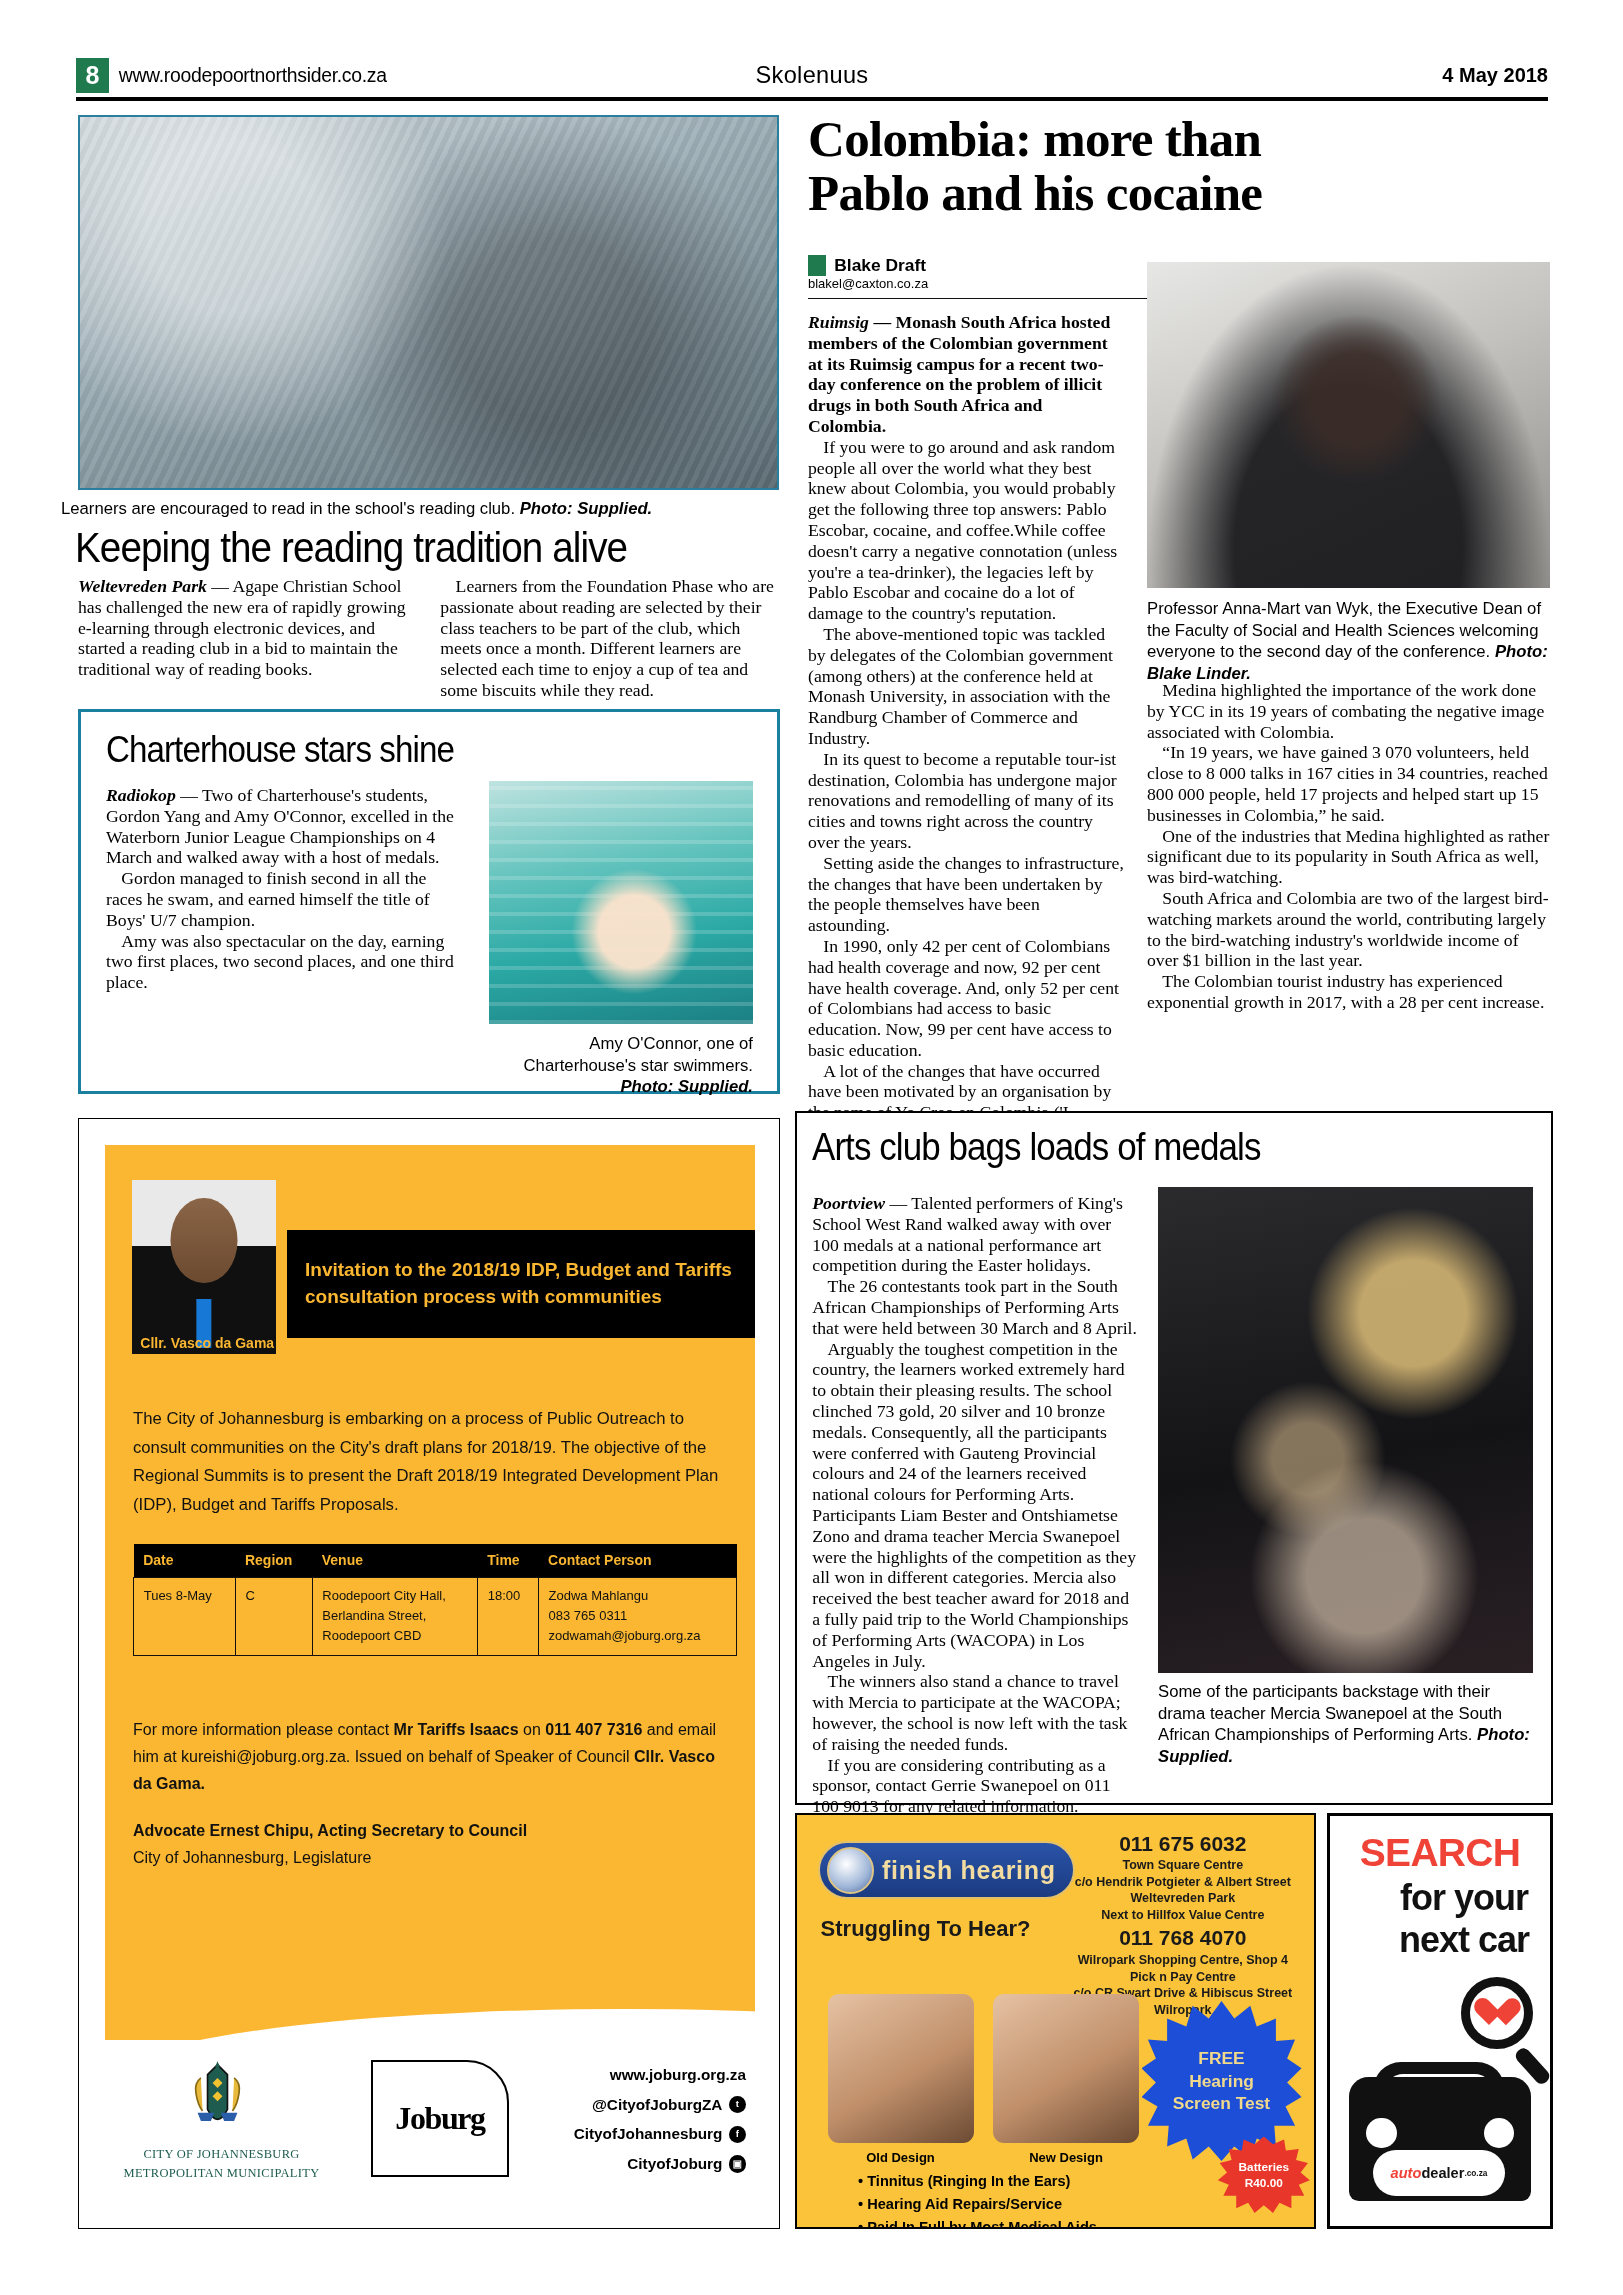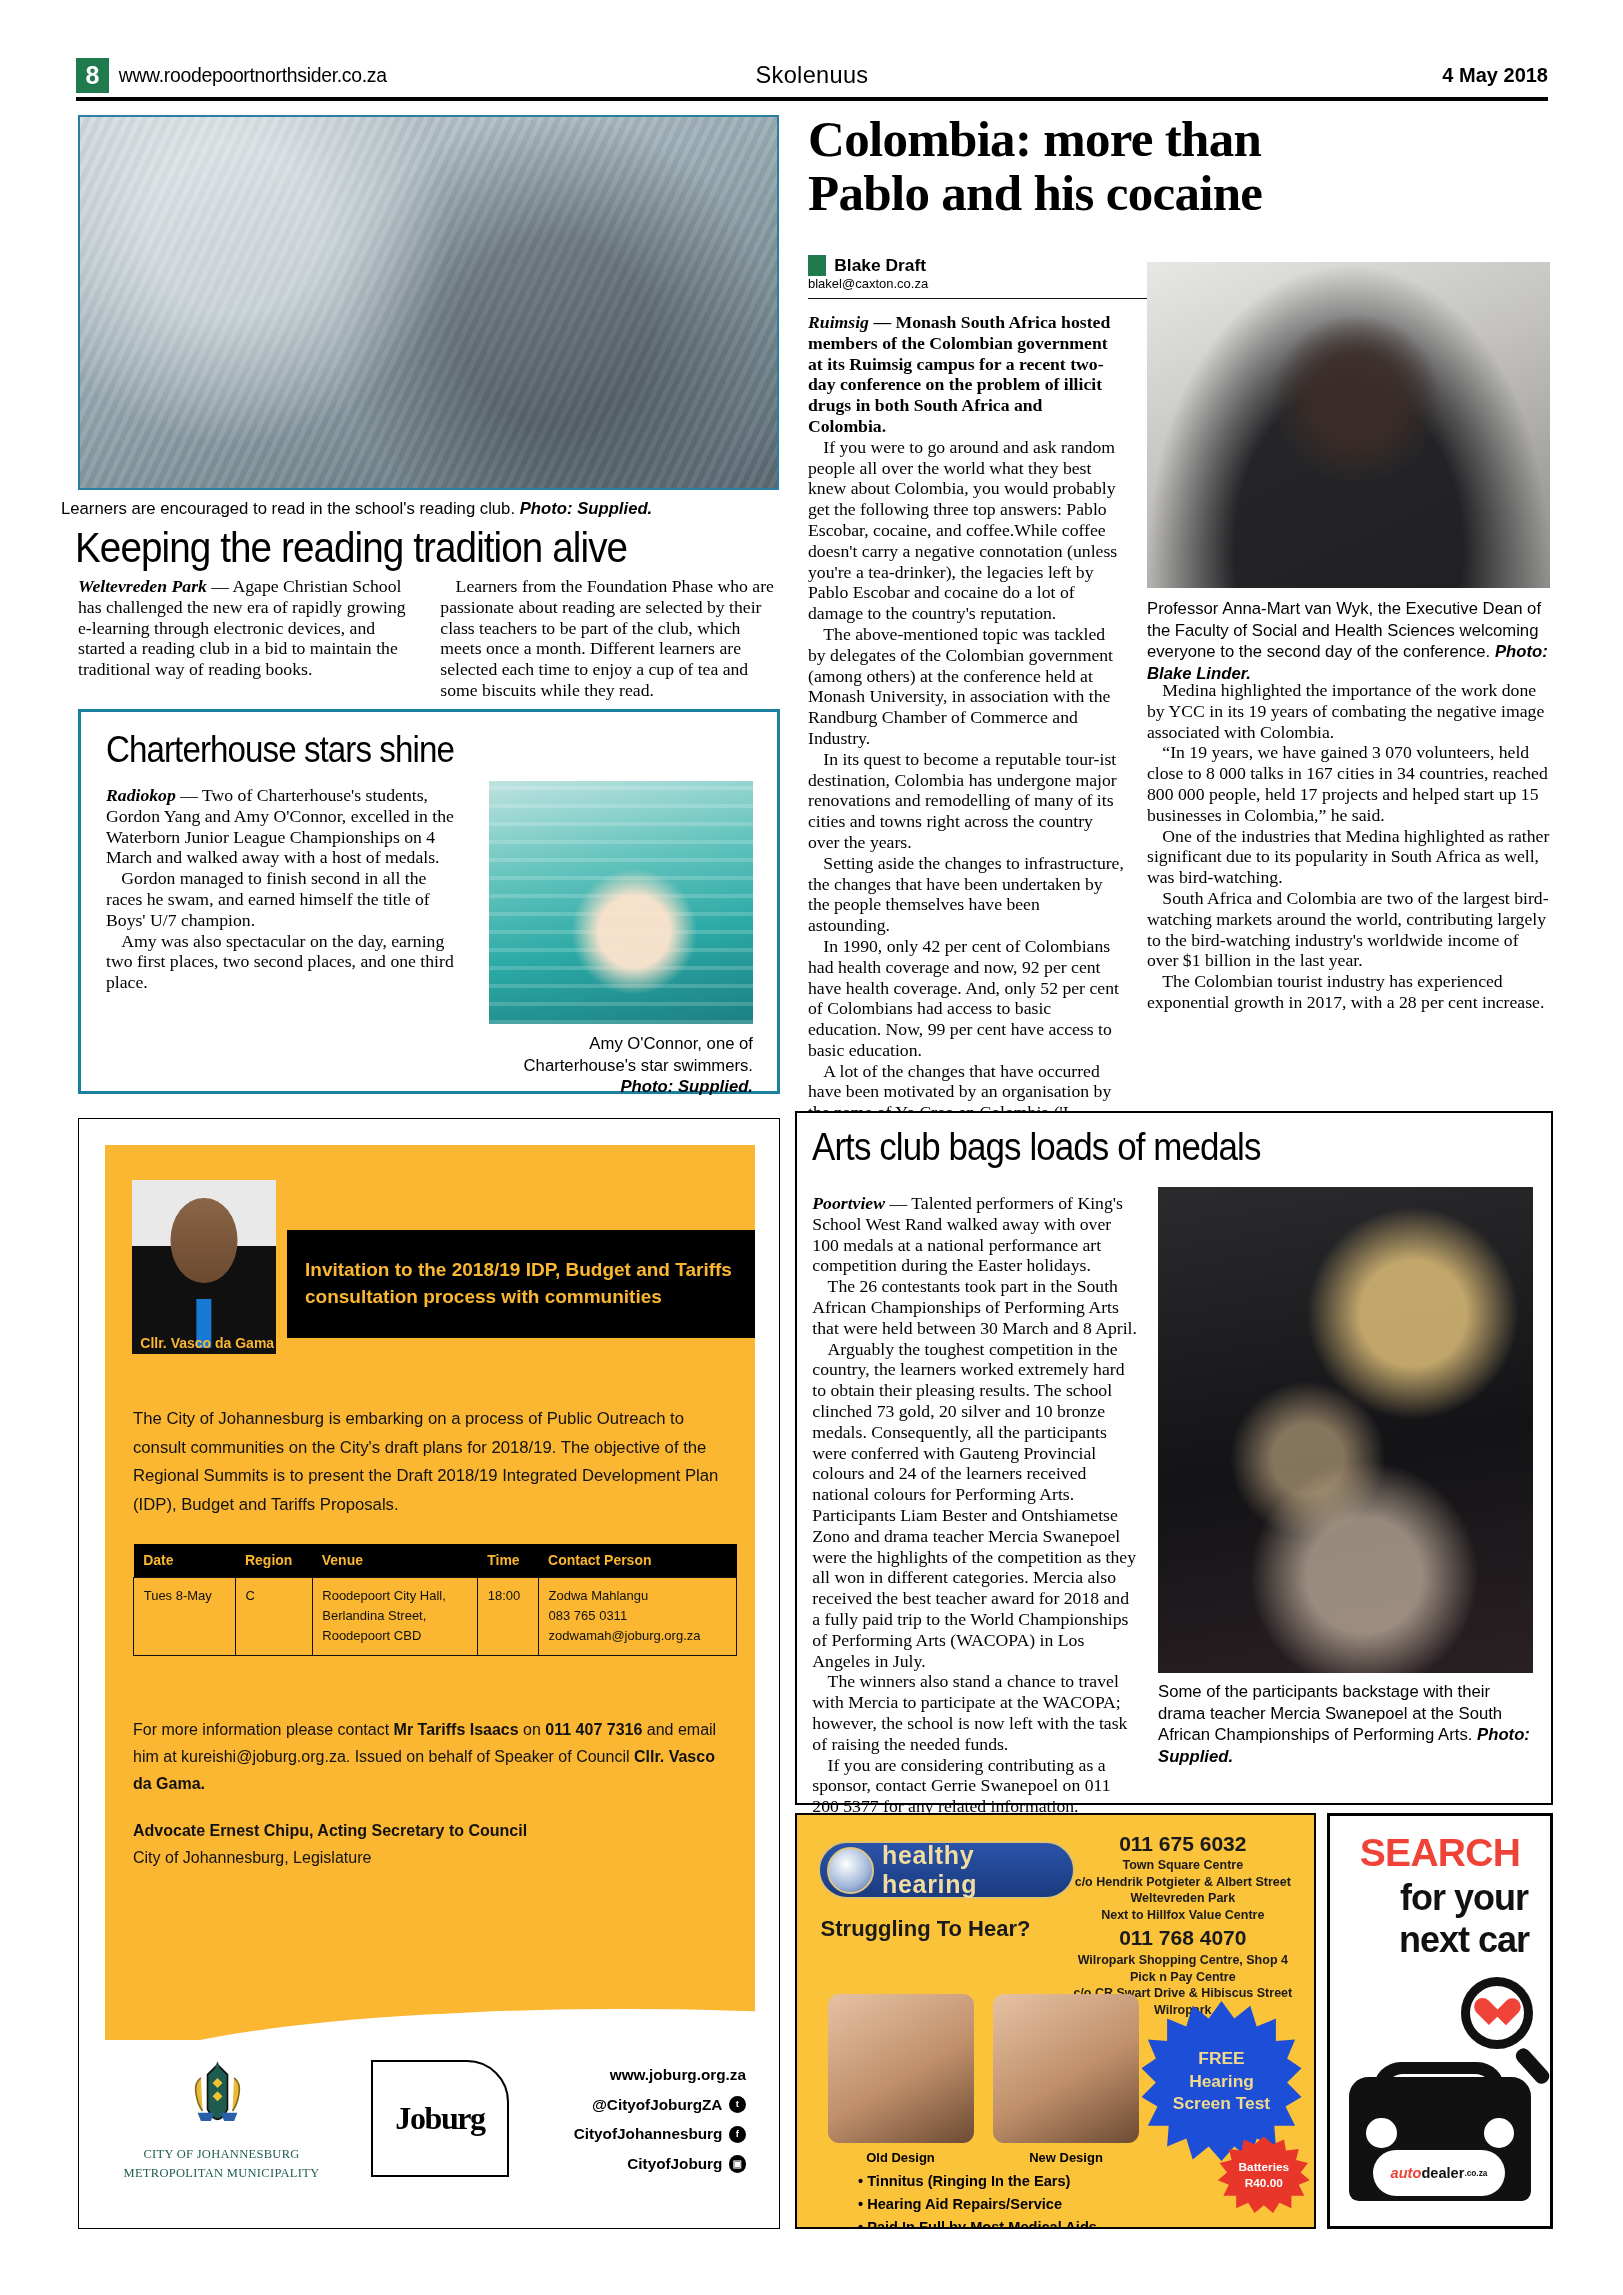--- a/index.html
+++ b/index.html
@@ -535,32 +535,32 @@
     <p>The Colombian tourist industry has experienced exponential growth in 2017, with a 28 per cent increase.</p>
   </div>
 
   <div id="arts-box">
     <div class="headline" id="arts-head">Arts club bags loads of medals</div>
     <div class="body-col" id="arts-text">
       <p class="first"><span class="place">Poortview</span><span> — Talented performers of King's School West Rand walked away with over 100 medals at a national performance art competition during the Easter holidays.</span></p>
       <p>The 26 contestants took part in the South African Championships of Performing Arts that were held between 30 March and 8 April.</p>
       <p>Arguably the toughest competition in the country, the learners worked extremely hard to obtain their pleasing results. The school clinched 73 gold, 20 silver and 10 bronze medals. Consequently, all the participants were conferred with Gauteng Provincial colours and 24 of the learners received national colours for Performing Arts. Participants Liam Bester and Ontshiametse Zono and drama teacher Mercia Swanepoel were the highlights of the competition as they all won in different categories. Mercia also received the best teacher award for 2018 and a fully paid trip to the World Championships of Performing Arts (WACOPA) in Los Angeles in July.</p>
       <p>The winners also stand a chance to travel with Mercia to participate at the WACOPA; however, the school is now left with the task of raising the needed funds.</p>
-      <p>If you are considering contributing as a sponsor, contact Gerrie Swanepoel on 011 200 5377 for any related information.</p>
+      <p>If you are considering contributing as a sponsor, contact Gerrie Swanepoel on 011 100 9013 for any related information.</p>
     </div>
     <div class="photo" id="arts-photo"></div>
     <div class="caption" id="arts-caption">
       <span>Some of the participants backstage with their drama teacher Mercia Swanepoel at the South African Championships of Performing Arts. </span><b>Photo: Supplied.</b>
     </div>
   </div>
 
   <div id="hearing-ad">
     <div id="hh-logo">
       <div class="ear"></div>
-      <span>healthy  hearing</span>
+      <span>finish  hearing</span>
     </div>
     <div id="hh-struggle">Struggling To Hear?</div>
 
     <div id="hh-right">
       <div class="tel">011 675 6032</div>
       <div class="ln">Town Square Centre</div>
       <div class="ln">c/o Hendrik Potgieter &amp; Albert Street</div>
       <div class="ln">Weltevreden Park</div>
       <div class="ln">Next to Hillfox Value Centre</div>
       <div class="tel">011 768 4070</div>

